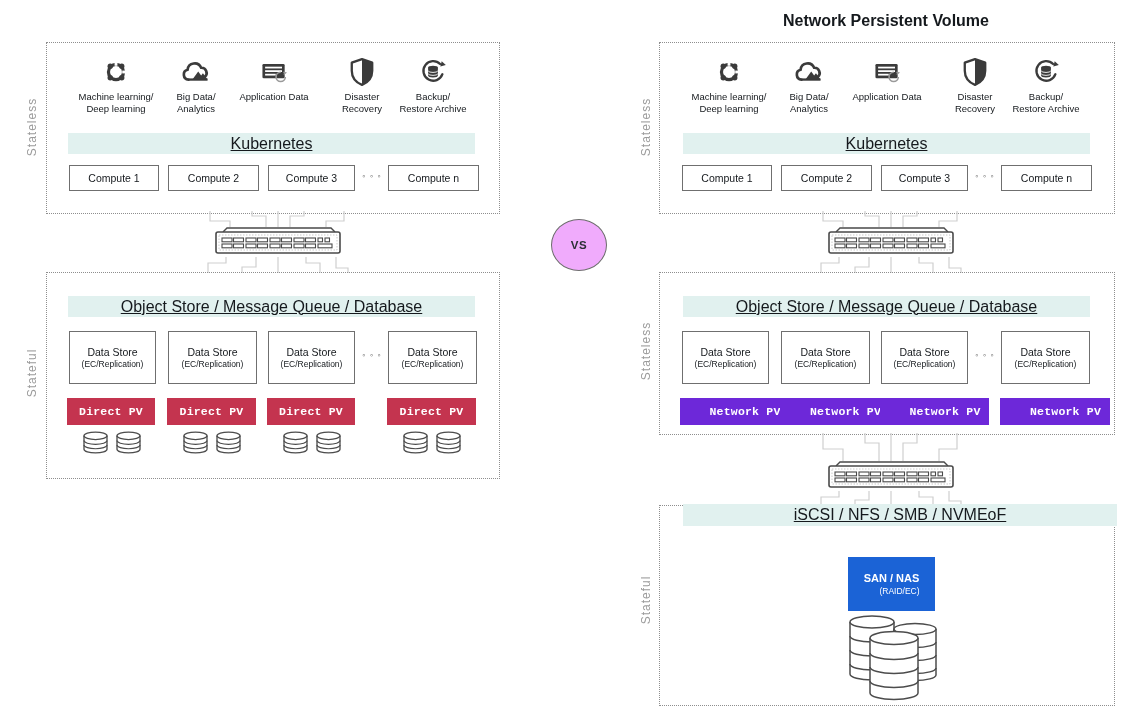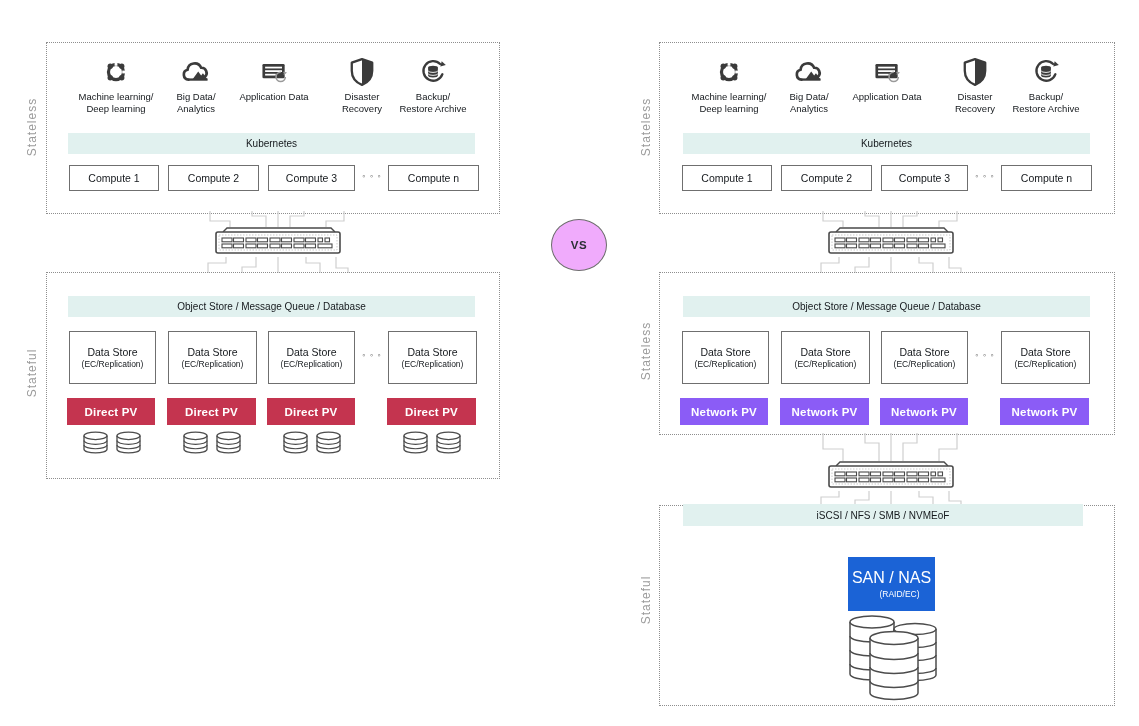--- a/index.html
+++ b/index.html
@@ -3,41 +3,41 @@
 <meta charset="utf-8">
 <style>
   html,body{margin:0;padding:0;background:#fff;}
   .canvas{position:relative;width:1139px;height:726px;background:#fff;overflow:hidden;
           font-family:"Liberation Sans",sans-serif;color:#15191d;}
   .title{position:absolute;top:12px;width:300px;text-align:center;font-size:16px;font-weight:700;color:#15191d;}
   .vlabel{position:absolute;width:80px;text-align:center;transform:rotate(-90deg);
           color:#9b9b9b;font-size:12px;letter-spacing:1px;}
   .box-dotted{position:absolute;border:1.3px dotted #8e8e8e;background:transparent;}
   .teal-bar{position:absolute;background:#E1F1EF;display:flex;align-items:center;justify-content:center;
-            font-size:10px;color:#15191d;}
+            font-size:16px;color:#15191d;text-decoration:underline;}
   .wbox{position:absolute;background:#fff;border:1px solid #6f6f6f;display:flex;align-items:center;
         justify-content:center;font-size:10.5px;color:#15191d;}
   .store{flex-direction:column;line-height:1.25;}
   .store .sub{font-size:8.5px;}
   .pv{position:absolute;display:flex;align-items:center;justify-content:center;color:#fff;
-      font-weight:700;font-size:11.5px;letter-spacing:.2px;}
+      font-weight:700;font-size:11.5px;letter-spacing:.2px;font-family:Liberation Mono, monospace;}
   .pv.red{background:#C4344F;}
-  .pv.blue{background:#8b5cf6;}
+  .pv.blue{background:#6d28d9;padding-left:21px;}
   .dots{position:absolute;width:30px;text-align:center;font-size:9px;color:#555;letter-spacing:1px;}
   .icon-group{position:absolute;width:92px;display:flex;flex-direction:column;align-items:center;text-align:left;}
   .icon-label{font-size:9.5px;line-height:1.25;color:#15191d;}
   .app-icon{width:32px;height:32px;margin-bottom:3px;}
   .gap{position:absolute;}
   .cyl-pair{position:absolute;display:flex;gap:6px;}
   .vs{position:absolute;left:551px;top:219px;width:54px;height:50px;border:1.6px solid #6d6d6d;
       border-radius:50%;display:flex;align-items:center;justify-content:center;
       font-size:11.5px;font-weight:700;color:#2a2e33;letter-spacing:.5px;background:#f0abfc;}
   .san{position:absolute;background:#1B63D6;color:#fff;display:flex;flex-direction:column;
        align-items:center;justify-content:center;text-align:center;line-height:1.35;}
-  .san .t{font-size:16px;font-weight:400;text-align:right;}
+  .san .t{font-size:11px;font-weight:700;text-align:right;}
   .san .s{font-size:8.5px;margin-left:16px;}
   .defs-holder{position:absolute;width:0;height:0;overflow:hidden;}
 </style>
 </head>
 <body>
 
 <div class="canvas">
 
   <div class="defs-holder">
   <svg width="0" height="0">
@@ -229,20 +229,21 @@
     <svg width="27" height="23" viewBox="0 0 30 26">
         <use href="#cyl"></use>
       </svg>
     <svg width="27" height="23" viewBox="0 0 30 26">
         <use href="#cyl"></use>
       </svg>
   </div>
 
   <div class="vs">VS</div>
 
+  <div class="title" style="left:736px;">Network Persistent Volume</div>
 
   <div class="box-dotted" style="left:659px;top:42px;width:454px;height:170px;"></div>
   <div class="vlabel" style="left:606px;top:120px;">Stateless</div>
 
   <div class="icon-group" style="left:683px;top:56px;">
     <svg class="app-icon">
         <use href="#ic-ml"></use>
       </svg>
     <div class="icon-label">Machine learning/</div>
     <div class="icon-label">Deep learning</div>
@@ -339,21 +340,21 @@
         <path d="M92,58 V72"></path>
       <path d="M120,58 V64 H134 V72"></path>
         <path d="M150,58 V68 H162 V72"></path>
     </g>
     <use href="#sw" x="27" y="28" width="130" height="30"></use>
   </svg>
 
   <div class="box-dotted" style="left:659px;top:505px;width:454px;height:199px;"></div>
   <div class="vlabel" style="left:606px;top:593px;">Stateful</div>
 
-  <div class="teal-bar" style="left:683px;top:504px;width:400px;height:22px;">iSCSI / NFS / SMB / NVMEoF</div>
+  <div class="teal-bar" style="left:683px;top:504px;width:434px;height:22px;">iSCSI / NFS / SMB / NVMEoF</div>
 
   <div class="san" style="left:848px;top:557px;width:87px;height:54px;">
     <div class="t">SAN / NAS</div>
     <div class="s">(RAID/EC)</div>
   </div>
 
   <svg class="gap" style="left:848px;top:612px;" width="92" height="90" viewBox="0 0 92 90">
     <g stroke="#4c4c4c" stroke-width="1.5">
       <path d="M2,10 v52 a22,6 0 0 0 44,0 v-52" fill="#fff"></path>
       <ellipse cx="24" cy="10" rx="22" ry="6" fill="#fff"></ellipse>

